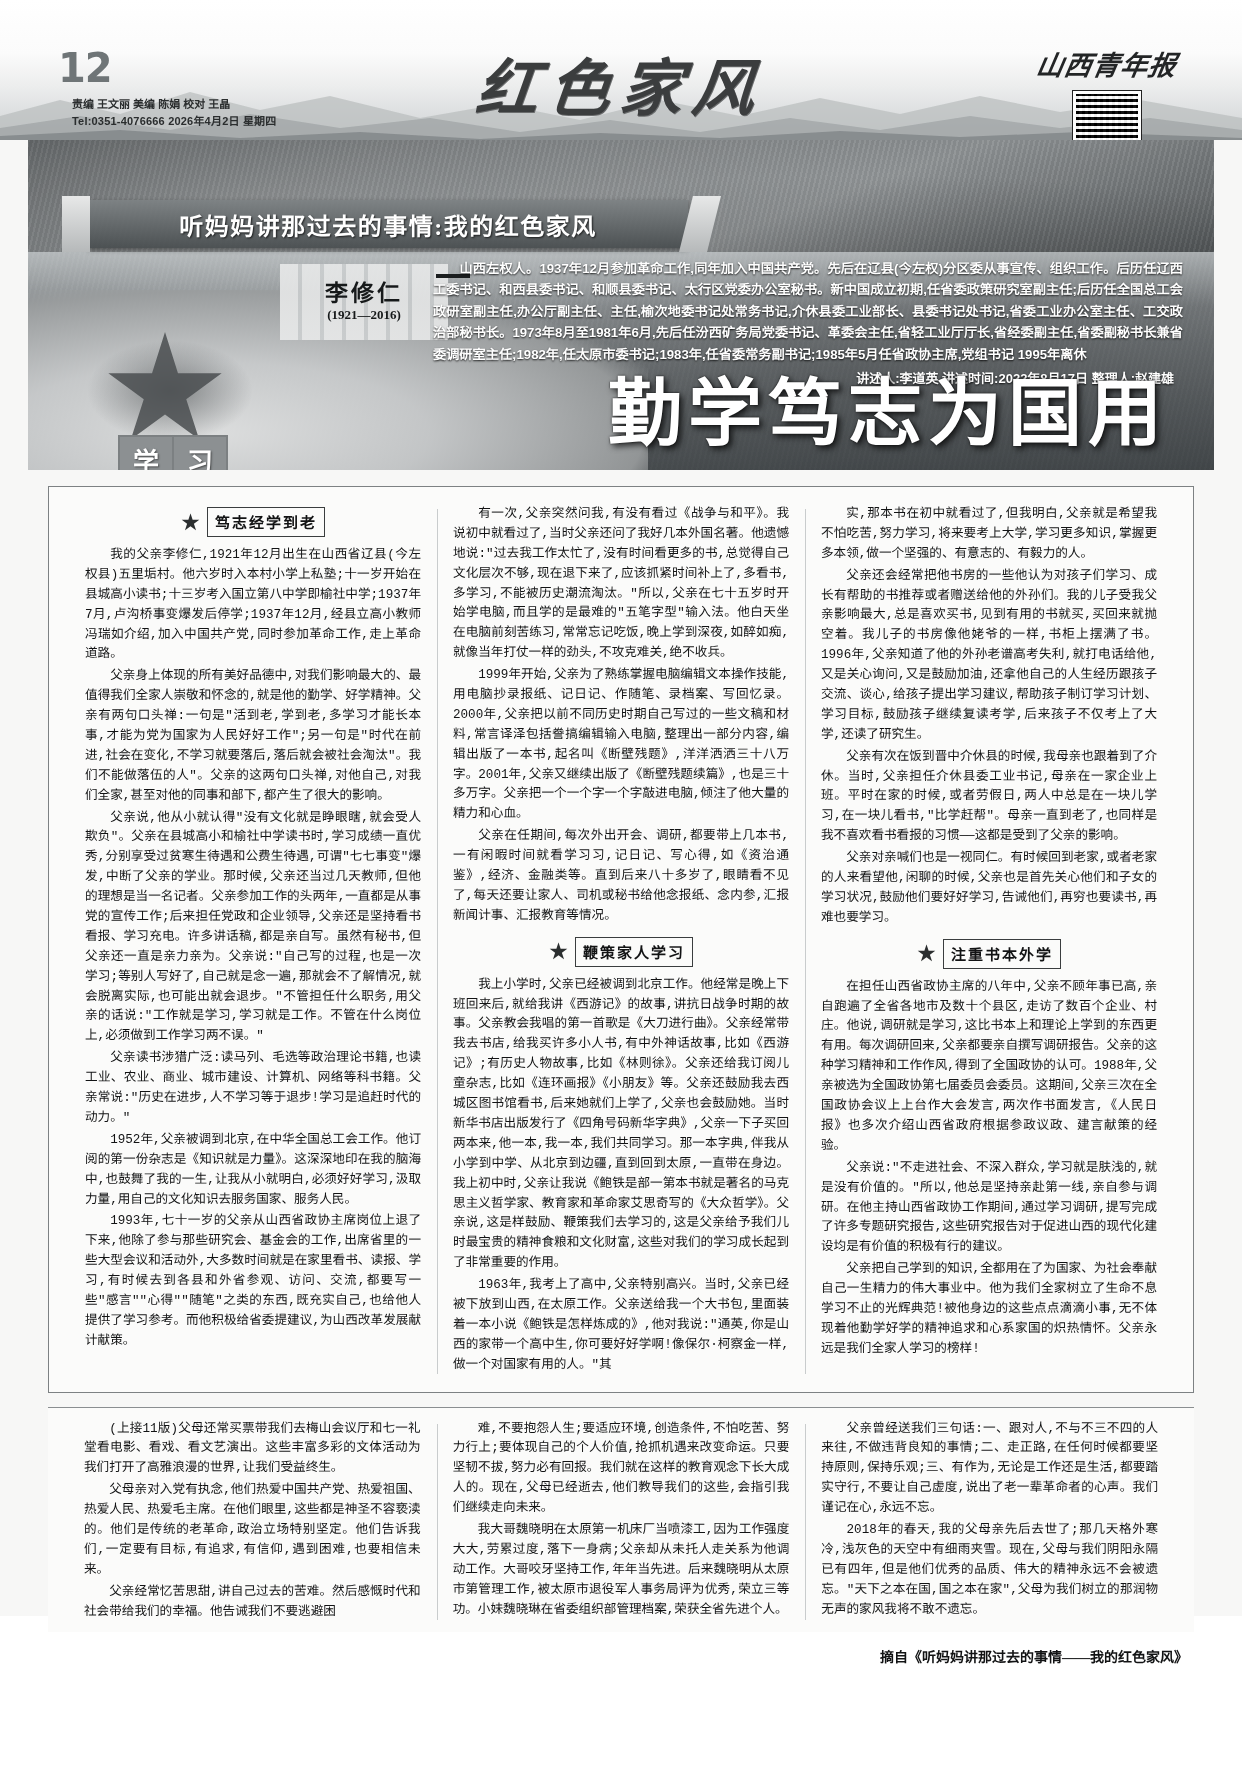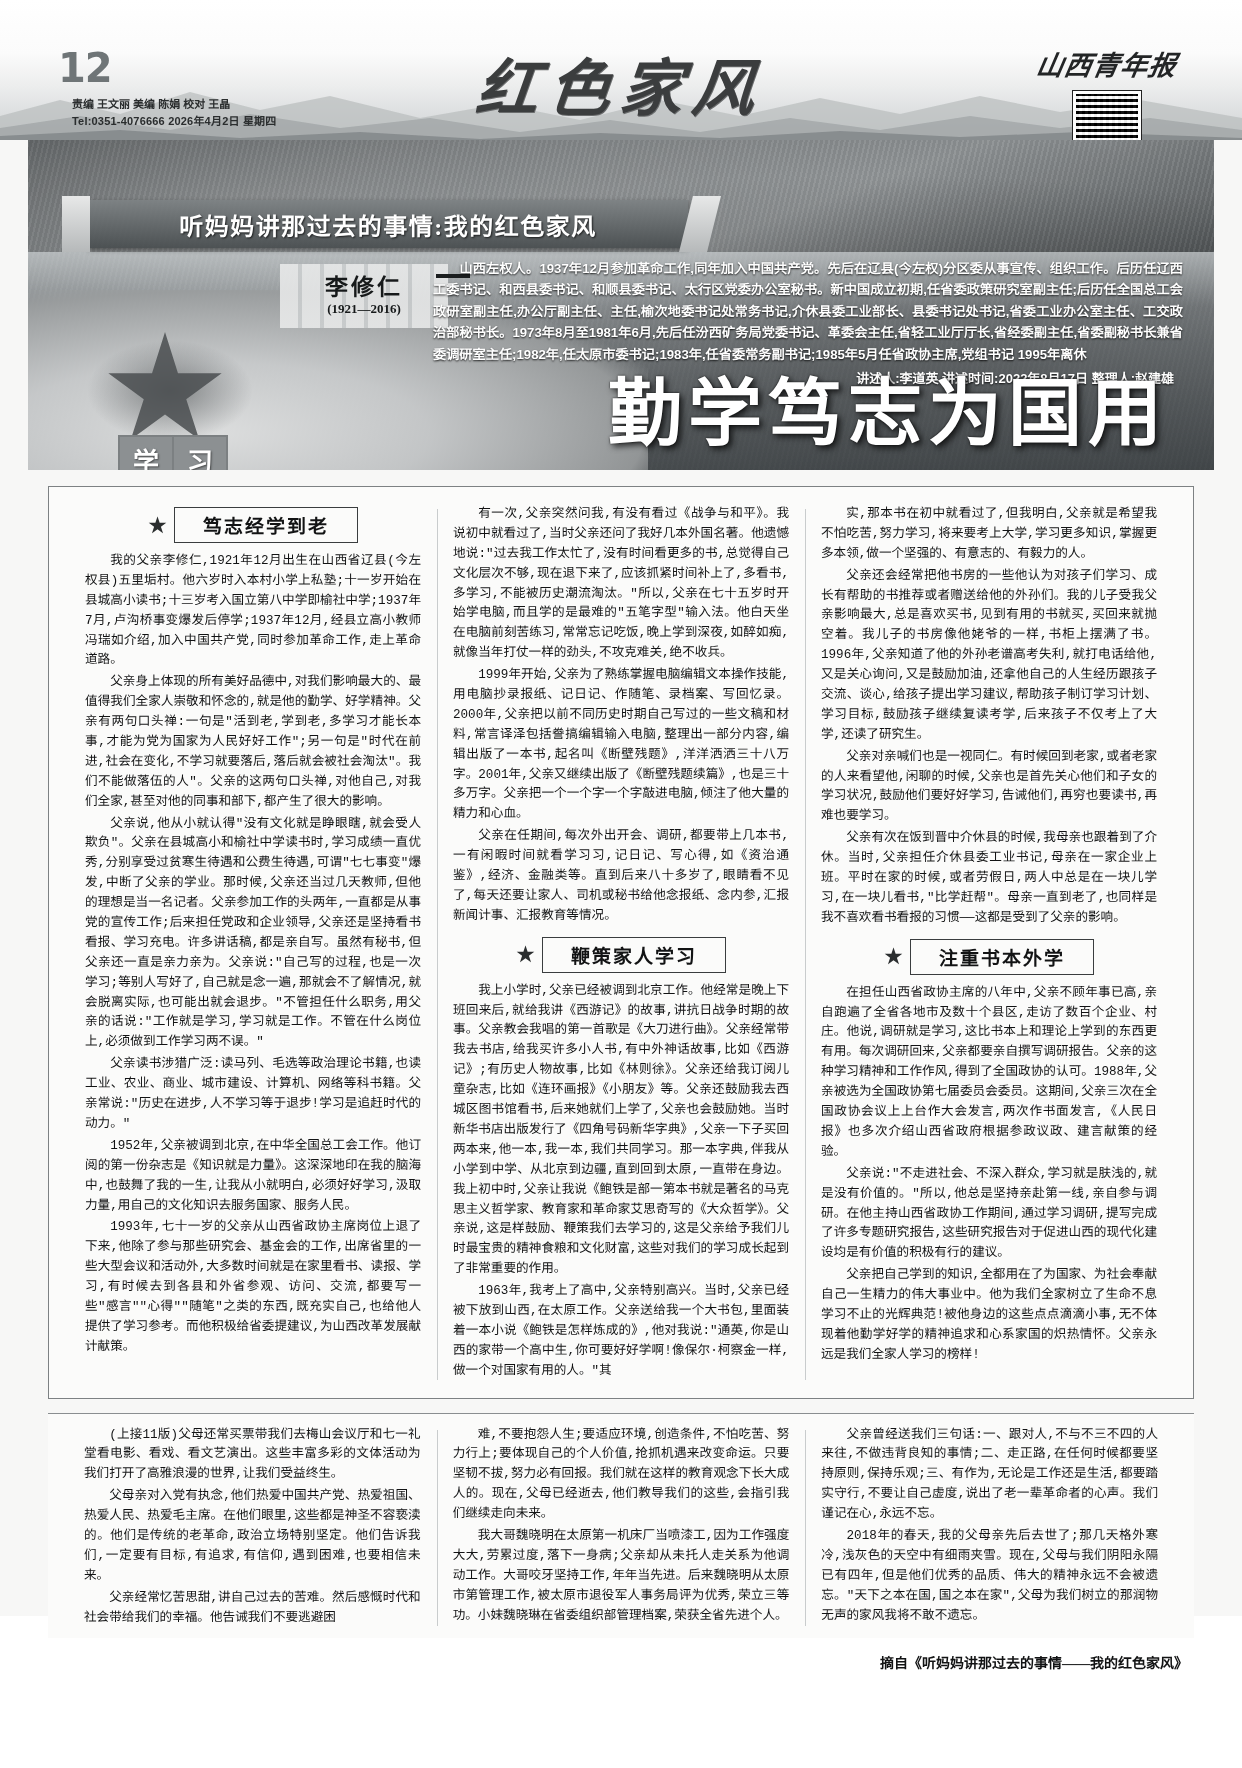--- a/index.html
+++ b/index.html
@@ -104,21 +104,21 @@
   .ribbon:after{right:-26px;transform:skewX(-14deg);}
   .ribbon-txt{
     position:relative;z-index:2;color:#fff;font-weight:bold;font-size:24px;
     letter-spacing:1.5px;white-space:nowrap;
     text-shadow:1px 1px 2px rgba(0,0,0,.7);
   }
 
   .namecard{
     position:absolute;left:252px;top:124px;width:160px;text-align:center;
     background:repeating-linear-gradient(90deg,rgba(235,236,236,.85) 0 18px,rgba(205,208,209,.85) 18px 22px);
-    padding:11px 4px;
+    padding:17px 4px;
   }
   .namecard .nm{font-size:23px;font-weight:bold;color:#16191a;letter-spacing:3px;line-height:1.15;}
   .namecard .yr{font-size:13px;font-weight:bold;color:#16191a;letter-spacing:0px;}
   .namedash{
     position:absolute;left:408px;top:134px;width:34px;height:4px;background:#1b1e1f;
   }
 
   .bio{
     position:absolute;left:405px;top:118px;width:750px;
     color:#fff;font-size:13.2px;line-height:1.62;font-weight:bold;
@@ -175,22 +175,22 @@
   p.par{
     margin:0 0 2px;font-size:12.6px;line-height:1.58;text-align:justify;
     text-indent:2em;color:#121314;
     font-family:Liberation Mono, monospace;
   }
   .secthead{
     display:flex;align-items:center;gap:7px;margin:10px 0 9px;justify-content:center;
   }
   .secthead .st{color:#2b2e2f;font-size:19px;line-height:1;}
   .secthead .lbl{
-    border:1px solid #3a3d3e;padding:3px 28px 4px;
-    font-size:19px;font-weight:bold;letter-spacing:2px;color:#121314;
+    border:1px solid #3a3d3e;padding:3px 7px 4px;
+    font-size:15px;font-weight:bold;letter-spacing:2px;color:#121314;
     font-family:Liberation Serif, serif;
   }
   .secthead.first{margin-top:2px;}
 
   .rule{
     margin:14px 48px 0;border-top:1px solid #8a8e90;
   }
   .footwrap{
     margin:0 48px;padding:12px 20px 8px;background:#fbfbfa;
   }
@@ -281,22 +281,22 @@
           <span class="st">★</span>
           <span class="lbl">鞭策家人学习</span>
         </div>
         <p class="par">我上小学时,父亲已经被调到北京工作。他经常是晚上下班回来后,就给我讲《西游记》的故事,讲抗日战争时期的故事。父亲教会我唱的第一首歌是《大刀进行曲》。父亲经常带我去书店,给我买许多小人书,有中外神话故事,比如《西游记》;有历史人物故事,比如《林则徐》。父亲还给我订阅儿童杂志,比如《连环画报》《小朋友》等。父亲还鼓励我去西城区图书馆看书,后来她就们上学了,父亲也会鼓励她。当时新华书店出版发行了《四角号码新华字典》,父亲一下子买回两本来,他一本,我一本,我们共同学习。那一本字典,伴我从小学到中学、从北京到边疆,直到回到太原,一直带在身边。我上初中时,父亲让我说《鲍铁是部一第本书就是著名的马克思主义哲学家、教育家和革命家艾思奇写的《大众哲学》。父亲说,这是样鼓励、鞭策我们去学习的,这是父亲给予我们儿时最宝贵的精神食粮和文化财富,这些对我们的学习成长起到了非常重要的作用。</p>
         <p class="par">1963年,我考上了高中,父亲特别高兴。当时,父亲已经被下放到山西,在太原工作。父亲送给我一个大书包,里面装着一本小说《鲍铁是怎样炼成的》,他对我说:"通英,你是山西的家带一个高中生,你可要好好学啊!像保尔·柯察金一样,做一个对国家有用的人。"其</p>
       </div>
 
       <div class="col">
         <p class="par">实,那本书在初中就看过了,但我明白,父亲就是希望我不怕吃苦,努力学习,将来要考上大学,学习更多知识,掌握更多本领,做一个坚强的、有意志的、有毅力的人。</p>
         <p class="par">父亲还会经常把他书房的一些他认为对孩子们学习、成长有帮助的书推荐或者赠送给他的外孙们。我的儿子受我父亲影响最大,总是喜欢买书,见到有用的书就买,买回来就抛空着。我儿子的书房像他姥爷的一样,书柜上摆满了书。  1996年,父亲知道了他的外孙老谱高考失利,就打电话给他,又是关心询问,又是鼓励加油,还拿他自己的人生经历跟孩子交流、谈心,给孩子提出学习建议,帮助孩子制订学习计划、学习目标,鼓励孩子继续复读考学,后来孩子不仅考上了大学,还读了研究生。</p>
+        <p class="par">父亲有次在饭到晋中介休县的时候,我母亲也跟着到了介休。当时,父亲担任介休县委工业书记,母亲在一家企业上班。平时在家的时候,或者劳假日,两人中总是在一块儿学习,在一块儿看书,"比学赶帮"。母亲一直到老了,也同样是我不喜欢看书看报的习惯——这都是受到了父亲的影响。</p>
         <p class="par">父亲对亲喊们也是一视同仁。有时候回到老家,或者老家的人来看望他,闲聊的时候,父亲也是首先关心他们和子女的学习状况,鼓励他们要好好学习,告诫他们,再穷也要读书,再难也要学习。</p>
-        <p class="par">父亲有次在饭到晋中介休县的时候,我母亲也跟着到了介休。当时,父亲担任介休县委工业书记,母亲在一家企业上班。平时在家的时候,或者劳假日,两人中总是在一块儿学习,在一块儿看书,"比学赶帮"。母亲一直到老了,也同样是我不喜欢看书看报的习惯——这都是受到了父亲的影响。</p>
         <div class="secthead">
           <span class="st">★</span>
           <span class="lbl">注重书本外学</span>
         </div>
         <p class="par">在担任山西省政协主席的八年中,父亲不顾年事已高,亲自跑遍了全省各地市及数十个县区,走访了数百个企业、村庄。他说,调研就是学习,这比书本上和理论上学到的东西更有用。每次调研回来,父亲都要亲自撰写调研报告。父亲的这种学习精神和工作作风,得到了全国政协的认可。1988年,父亲被选为全国政协第七届委员会委员。这期间,父亲三次在全国政协会议上上台作大会发言,两次作书面发言,《人民日报》也多次介绍山西省政府根据参政议政、建言献策的经验。</p>
         <p class="par">父亲说:"不走进社会、不深入群众,学习就是肤浅的,就是没有价值的。"所以,他总是坚持亲赴第一线,亲自参与调研。在他主持山西省政协工作期间,通过学习调研,提写完成了许多专题研究报告,这些研究报告对于促进山西的现代化建设均是有价值的积极有行的建议。</p>
         <p class="par">父亲把自己学到的知识,全都用在了为国家、为社会奉献自己一生精力的伟大事业中。他为我们全家树立了生命不息学习不止的光辉典范!被他身边的这些点点滴滴小事,无不体现着他勤学好学的精神追求和心系家国的炽热情怀。父亲永远是我们全家人学习的榜样!</p>
       </div>
 
     </div>

